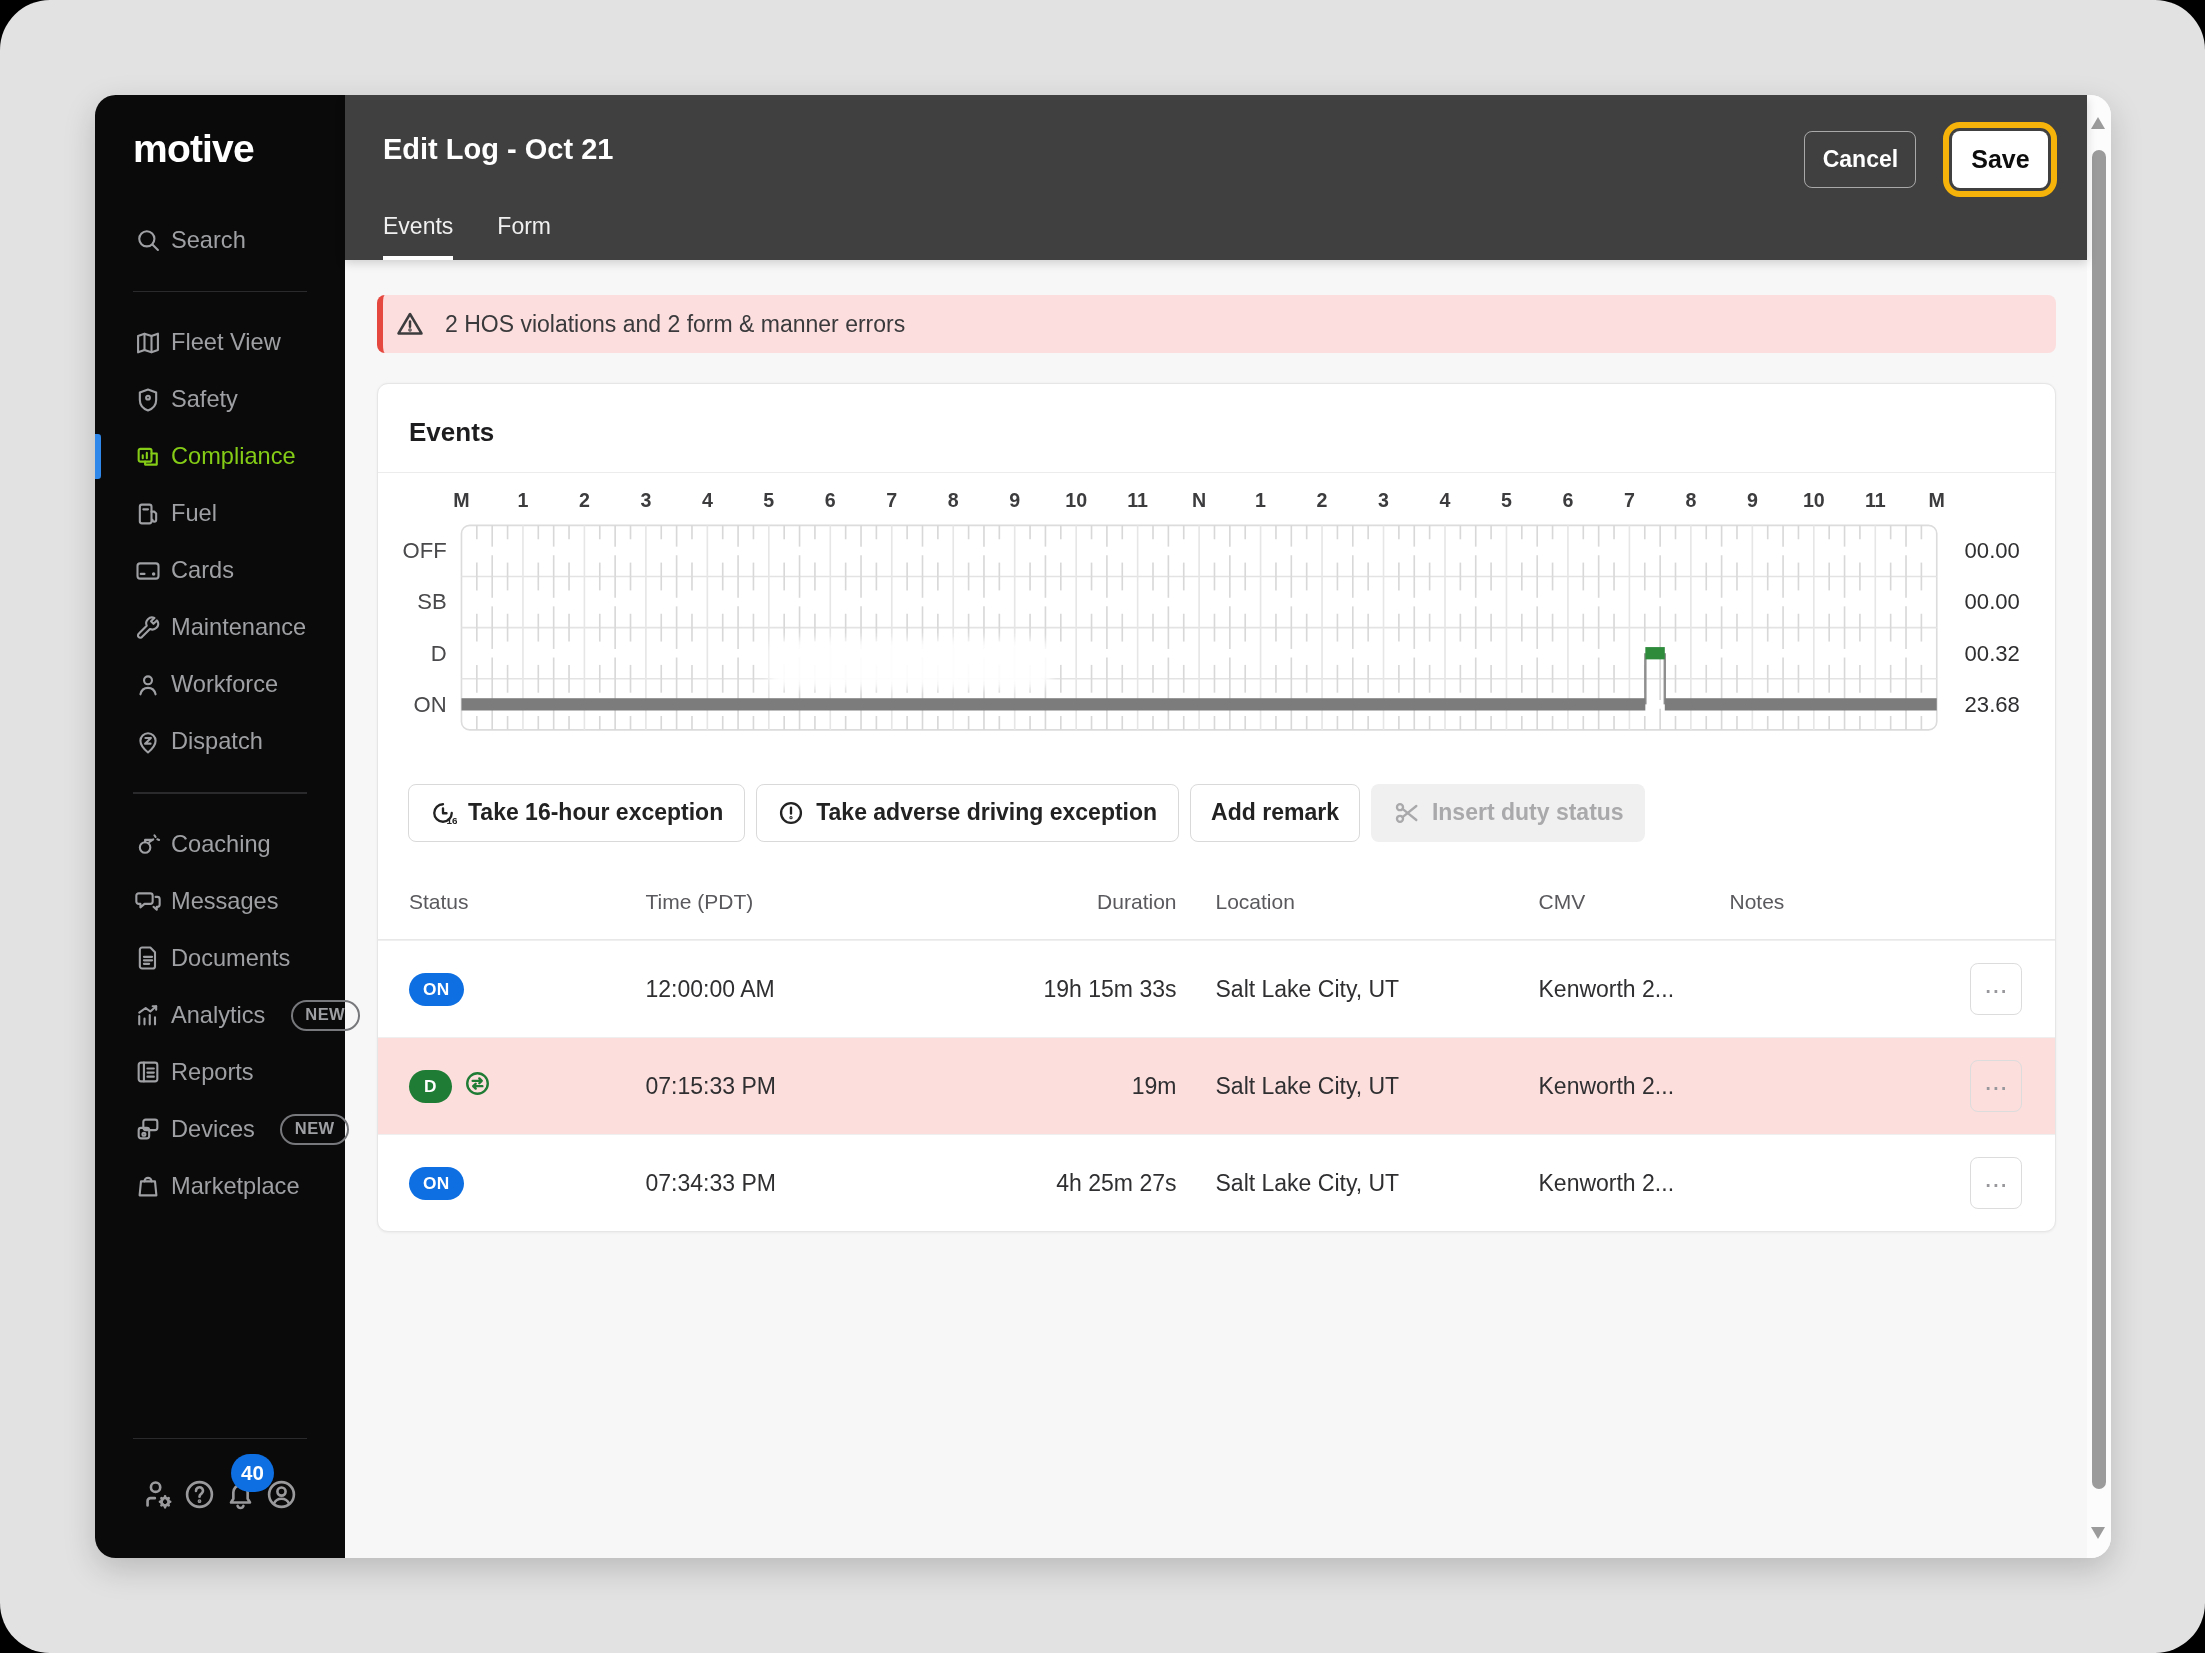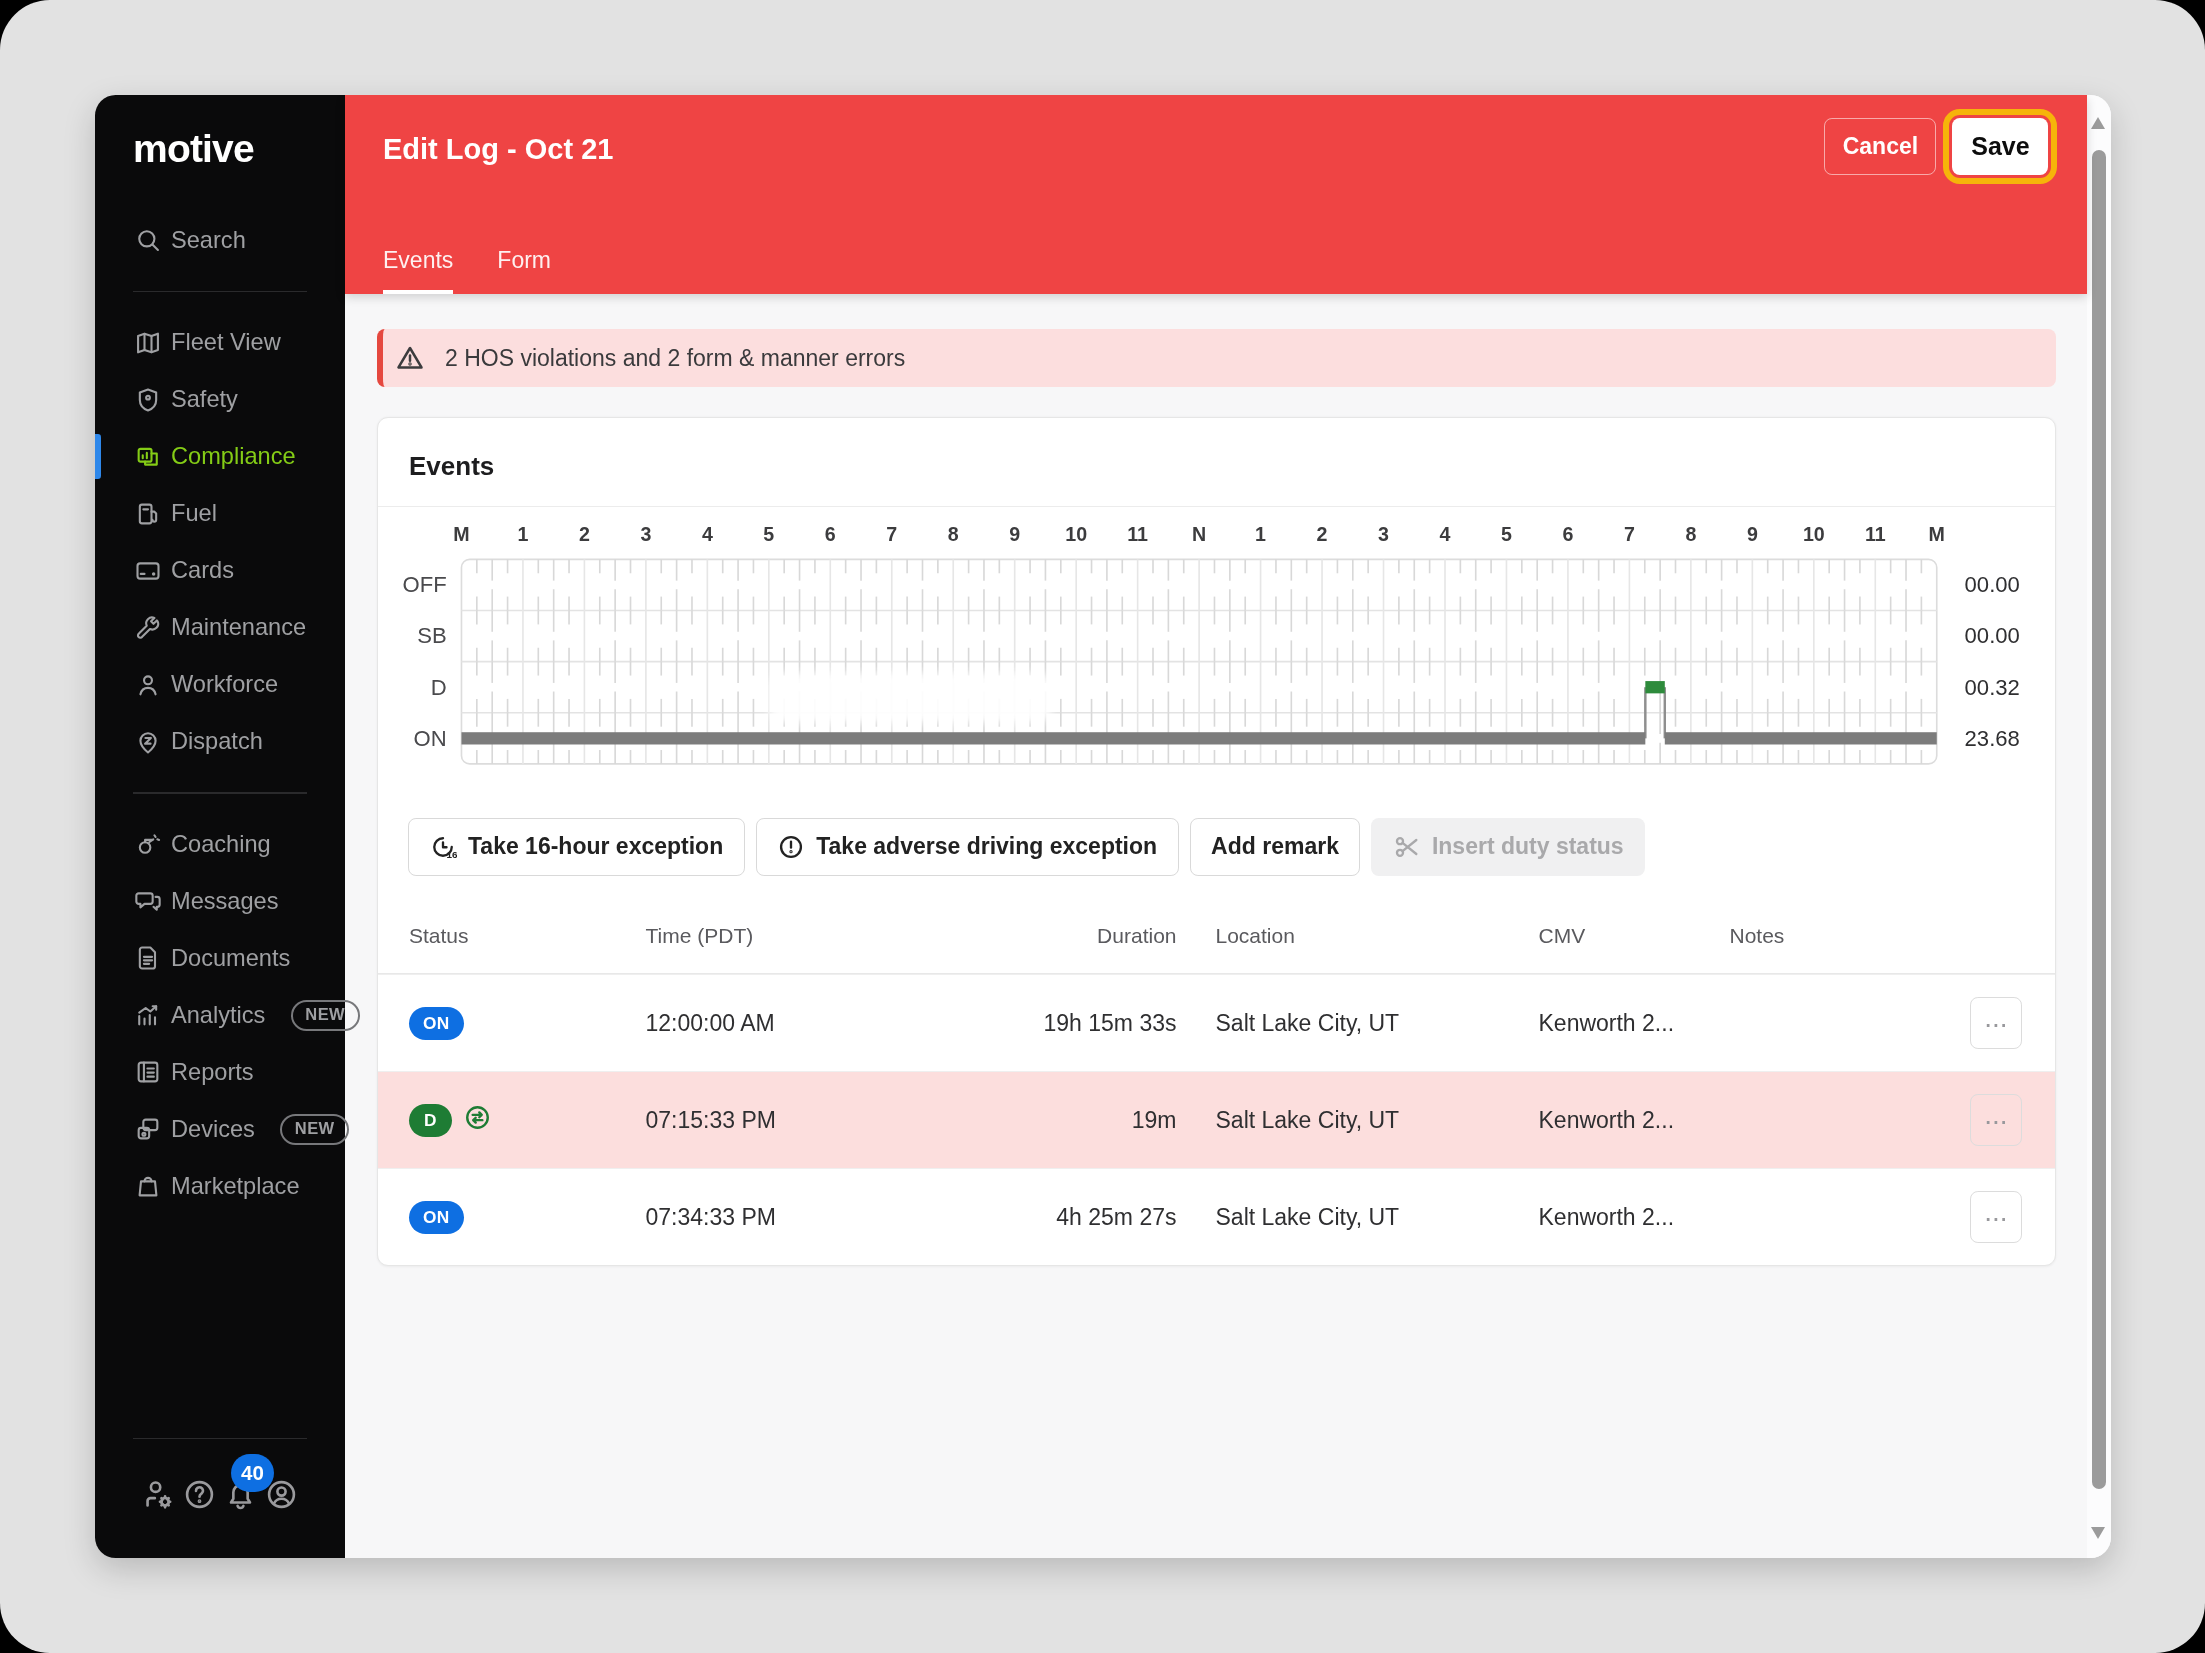--- a/index.html
+++ b/index.html
@@ -29,27 +29,27 @@
   .side-bottom .divider { margin:0 38px 0; }
   .icon-row { display:flex; justify-content:space-between; align-items:center; padding:38px 46px 41px; }
   .icon-row .ibtn { position:relative; width:35px; height:35px; cursor:pointer; }
   .icon-row svg { width:35px; height:35px; stroke:#9a9a9d; fill:none; stroke-width:1.8; stroke-linecap:round; stroke-linejoin:round; }
   .notif-badge { position:absolute; top:-23.6px; left:7.9px; min-width:43px; height:38px; padding:0 7.9px;
     background:#0e6fe2; color:#fff; border-radius:20.5px; font-size:20.5px; font-weight:700;
     display:flex; align-items:center; justify-content:center; }
 
   
   .content { flex:1; display:flex; flex-direction:column; min-width:0; }
-  .topbar { position:relative; height:199px; background:#ef4444; flex-shrink:0;
+  .topbar { position:relative; height:165px; background:#404040; flex-shrink:0;
     box-shadow:0 3.9px 9.5px rgba(0,0,0,.16); z-index:2; }
   .topbar h1 { position:absolute; left:38px; top:38px; color:#fff; font-size:29px; font-weight:700; }
   .tabs { position:absolute; left:38px; bottom:0; display:flex; gap:44px; }
   .tab { color:rgba(255,255,255,.92); font-size:23px; padding-bottom:15.8px; cursor:pointer; border-bottom:4.7px solid transparent; }
   .tab.active { border-bottom-color:#fff; font-weight:400; }
-  .topbar-actions { position:absolute; right:39px; top:23px; display:flex; gap:16px; }
+  .topbar-actions { position:absolute; right:39px; top:36px; display:flex; gap:36px; }
   .btn-cancel { width:112px; height:57px; border:1.6px solid rgba(255,255,255,.55); border-radius:7.9px;
     background:transparent; color:#fff; font-size:23px; font-weight:700; cursor:pointer; }
   .btn-save { width:96px; height:57px; background:#fff; color:#0d0d0d; border:none; border-radius:7.9px;
     font-size:25px; font-weight:700; cursor:pointer; outline:6.3px solid #f6b40a; outline-offset:3.9px; }
 
   .page-body { flex:1; background:#f7f7f8; padding:35px 31.5px 0; overflow:hidden; }
 
   
   .banner { display:flex; align-items:center; gap:20.5px; height:58px; background:#fcdede;
     border-left:6.3px solid #e5483f; border-radius:7.9px; padding-left:12px; }

